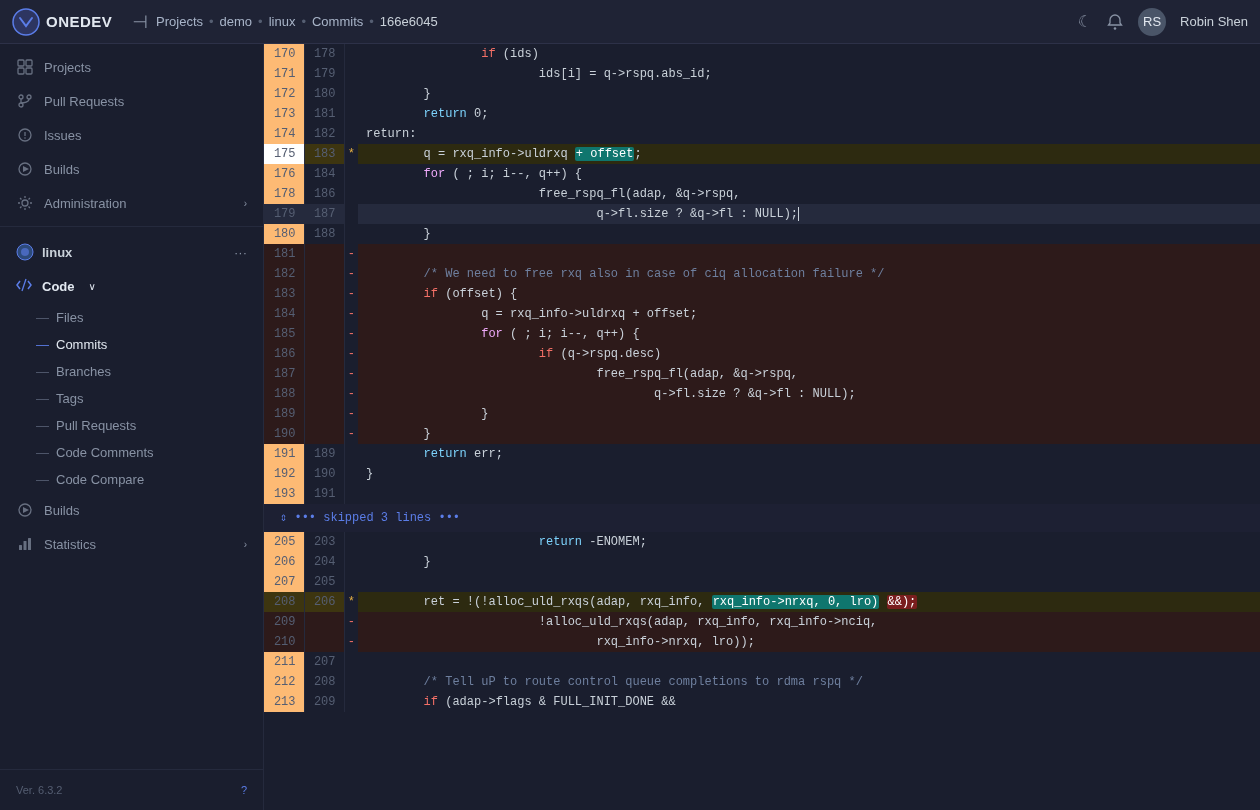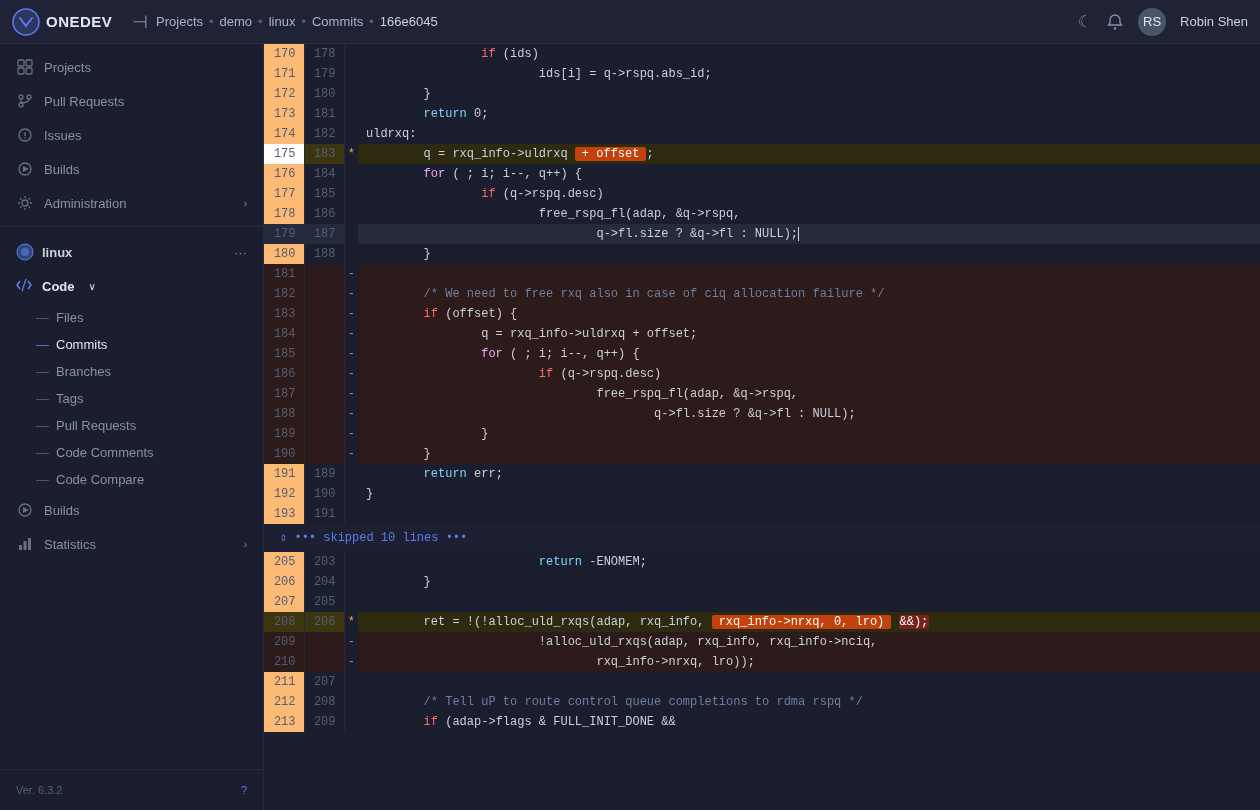--- a/index.html
+++ b/index.html
@@ -221,21 +221,21 @@
       color: #5b7de8;
       padding: 4px 16px;
       font-family: 'Courier New', monospace;
       font-size: 12px;
     }
     .expand-btn {
       color: #5b7de8;
       cursor: pointer;
       display: inline-block;
     }
-    .highlight-yellow { background: #c2410c; color: #fff; border-radius: 2px; padding: 0 7px; }
+    .highlight-yellow { background: #0f766e; color: #fff; border-radius: 2px; padding: 0 1px; }
     .highlight-red { background: #7a1e1e; color: #fff; border-radius: 2px; padding: 0 1px; }
     .kw-return { color: #7dd3fc; }
     .kw-for { color: #f0abfc; }
     .kw-if { color: #f47067; }
     .comment { color: #6e7f9e; }
 
     .cursor-bar {
       display: inline-block;
       width: 1px;
       height: 14px;
@@ -454,43 +454,37 @@
           <td class="line-num old">173</td>
           <td class="line-num new">181</td>
           <td class="marker-cell"></td>
           <td class="line-content">        <span class="kw-return">return</span> 0;</td>
         </tr>
 
         <tr>
           <td class="line-num old">174</td>
           <td class="line-num new">182</td>
           <td class="marker-cell"></td>
-          <td class="line-content">uldrxq:</td>
+          <td class="line-content">return:</td>
         </tr>
 
         <tr class="changed-row">
           <td class="line-num highlighted" style="background:#ffffff;">175</td>
           <td class="line-num highlighted" style="background:#3d3510;">183</td>
           <td class="marker-cell"><span class="marker-asterisk">*</span></td>
           <td class="line-content changed">        q = rxq_info-&gt;uldrxq <span class="highlight-yellow">+ offset</span>;</td>
         </tr>
 
         <tr>
           <td class="line-num old">176</td>
           <td class="line-num new">184</td>
           <td class="marker-cell"></td>
           <td class="line-content">        <span class="kw-for">for</span> ( ; i; i--, q++) {</td>
         </tr>
 
-        <tr>
-          <td class="line-num old">177</td>
-          <td class="line-num new">185</td>
-          <td class="marker-cell"></td>
-          <td class="line-content">                <span class="kw-if">if</span> (q-&gt;rspq.desc)</td>
-        </tr>
 
         <tr>
           <td class="line-num old">178</td>
           <td class="line-num new">186</td>
           <td class="marker-cell"></td>
           <td class="line-content">                        free_rspq_fl(adap, &amp;q-&gt;rspq,</td>
         </tr>
 
         <tr>
           <td class="line-num old" style="background:#252a3d;">179</td>
@@ -582,21 +576,21 @@
         <tr>
           <td class="line-num old">193</td>
           <td class="line-num new">191</td>
           <td class="marker-cell"></td>
           <td class="line-content"></td>
         </tr>
 
         <tr class="skipped-row">
           <td colspan="4">
             <span class="expand-btn">⇕</span>
-            <span> ••• skipped 10 lines •••</span>
+            <span> ••• skipped 3 lines •••</span>
           </td>
         </tr>
 
         <tr>
           <td class="line-num old">205</td>
           <td class="line-num new">203</td>
           <td class="marker-cell"></td>
           <td class="line-content">                        <span class="kw-return">return</span> -ENOMEM;</td>
         </tr>
         <tr>

